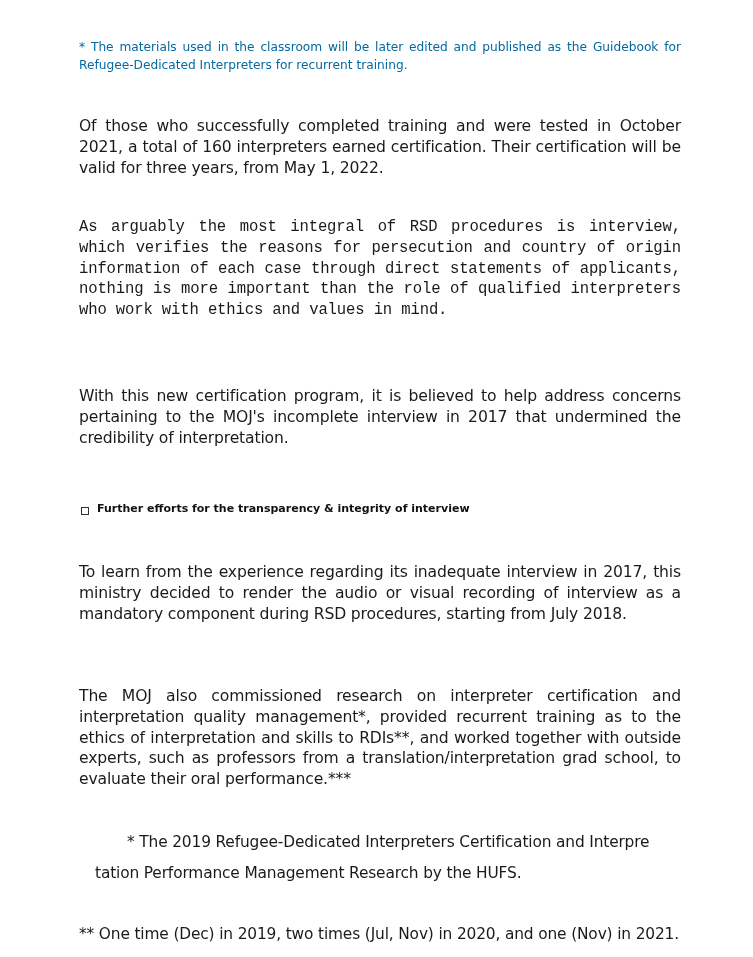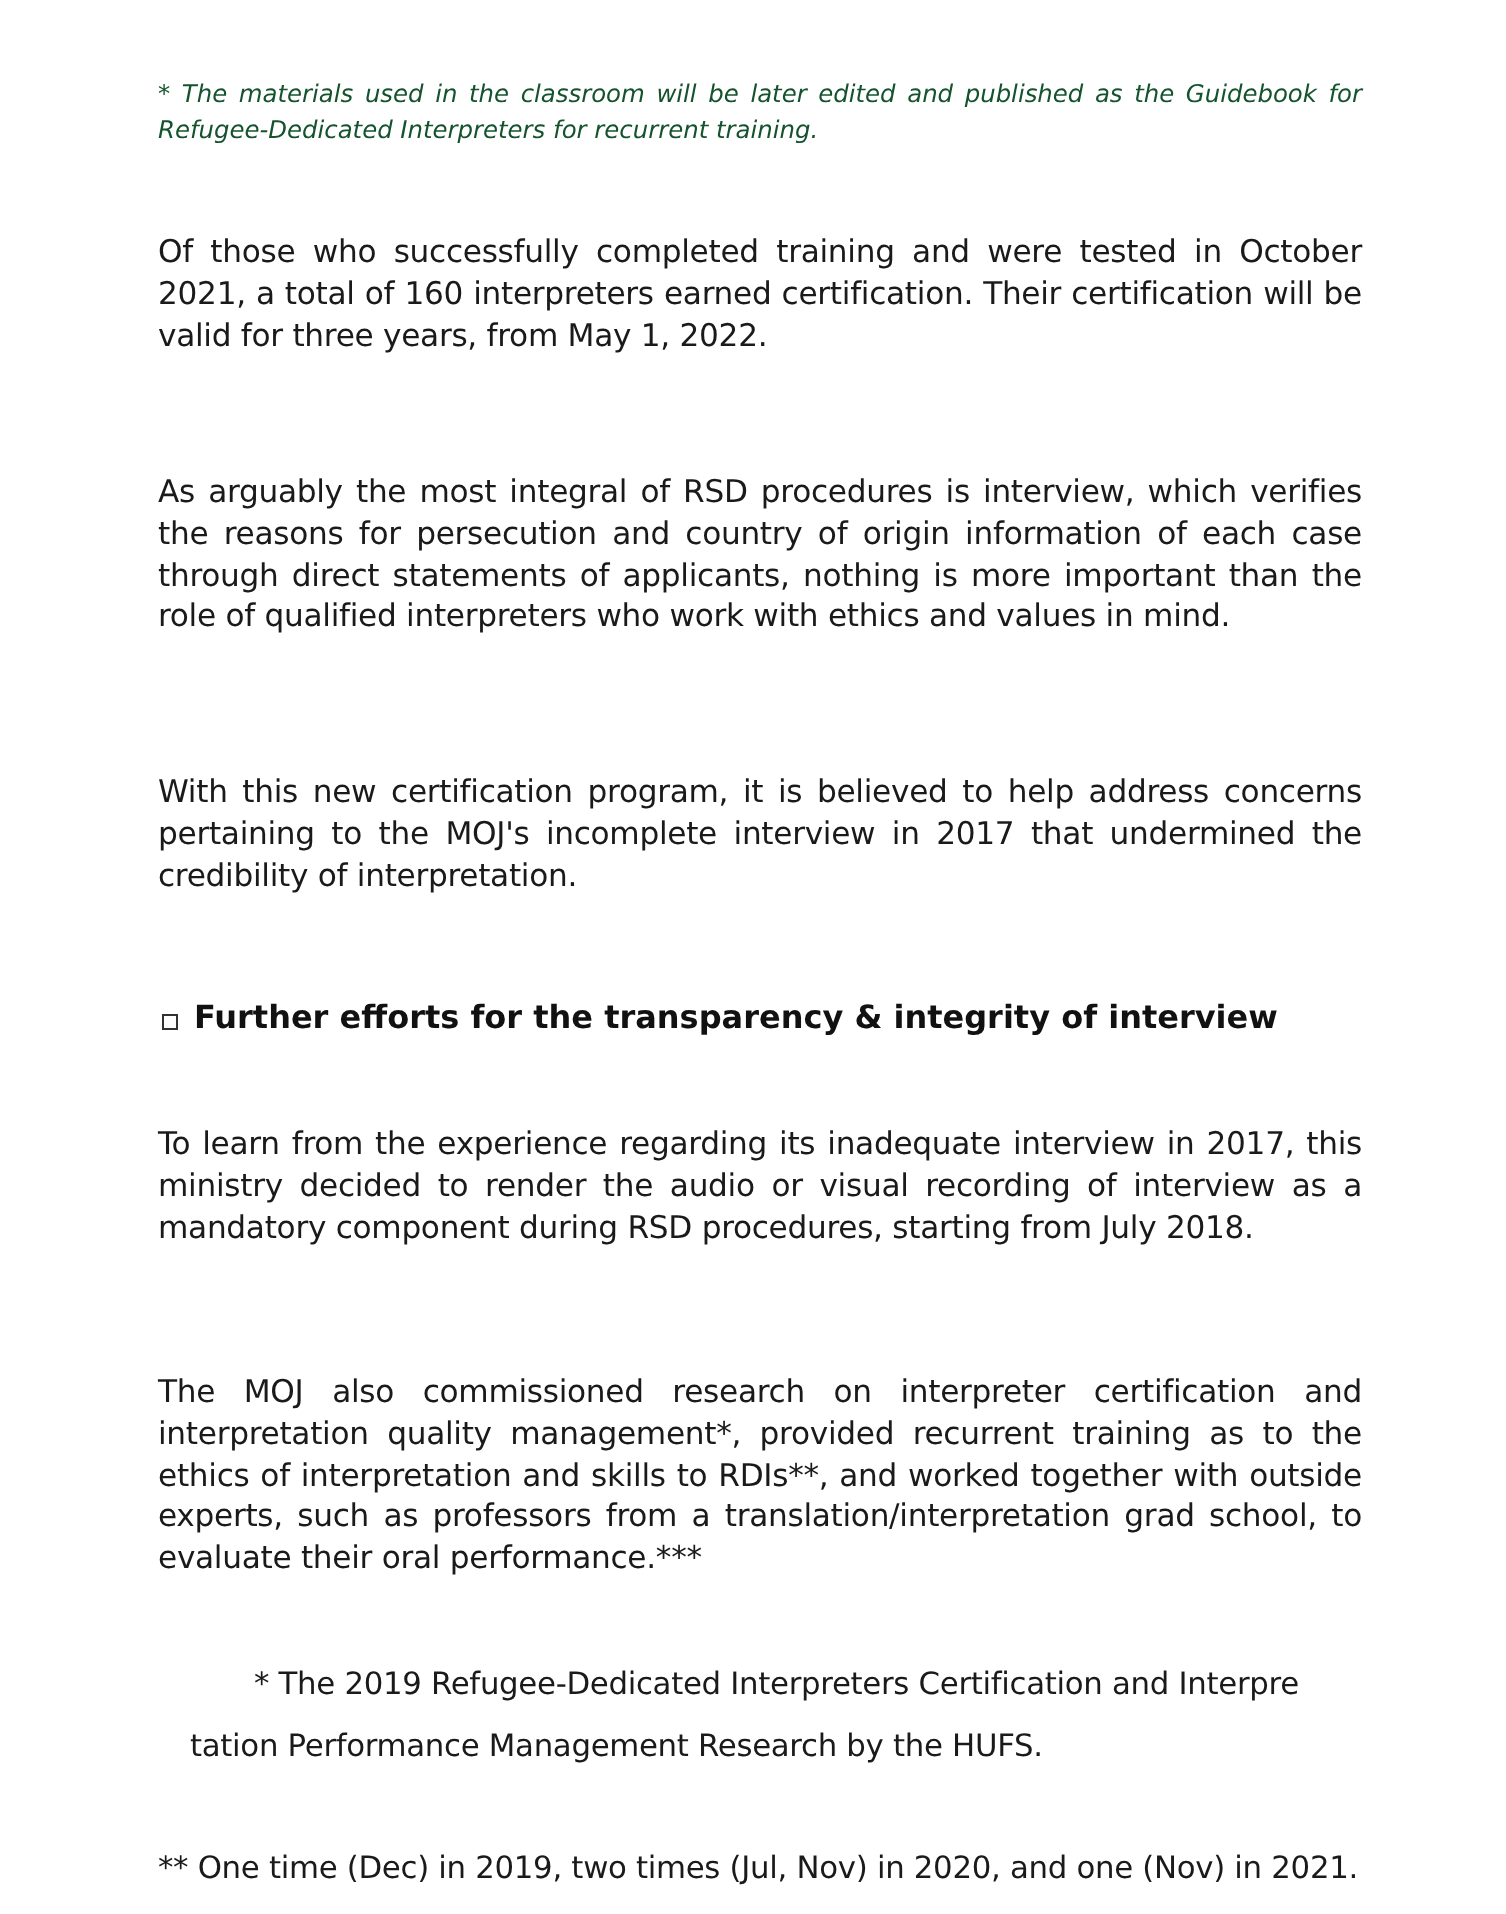--- a/index.html
+++ b/index.html
@@ -21,36 +21,35 @@
       top: 0;
       width: 602px;
     }
     .block {
       position: absolute;
       left: 0;
       width: 602px;
       margin: 0;
     }
     .note-italic {
-      font-style: italic;
       font-size: 12.2px;
       line-height: 18px;
       text-align: justify;
       text-align-last: left;
-      color: #14532d;
+      color: #0369a1;
     }
     .para {
       font-size: 15.6px;
       line-height: 20.8px;
       text-align: justify;
       text-align-last: left;
       letter-spacing: -0.15px;
     }
     .heading {
-      font-size: 16px;
+      font-size: 11px;
       line-height: 20px;
       font-weight: bold;
       color: #111;
       display: flex;
       align-items: center;
       left: 0;
     }
     .heading .bullet {
       display: inline-block;
       width: 6px;
@@ -76,21 +75,21 @@
   </style>
 </head>
 <body>
 
 <div class="doc">
 
   <p class="block note-italic" style="top:38px;">* The materials used in the classroom will be later edited and published as the Guidebook for Refugee-Dedicated Interpreters for recurrent training.</p>
 
   <p class="block para" style="top:116px;">Of those who successfully completed training and were tested in October 2021, a total of 160 interpreters earned certification. Their certification will be valid for three years, from May 1, 2022.</p>
 
-  <p class="block para" style="top:236px;">As arguably the most integral of RSD procedures is interview, which verifies the reasons for persecution and country of origin information of each case through direct statements of applicants, nothing is more important than the role of qualified interpreters who work with ethics and values in mind.</p>
+  <p class="block para" style="top:217px;font-family:Liberation Mono, monospace;">As arguably the most integral of RSD procedures is interview, which verifies the reasons for persecution and country of origin information of each case through direct statements of applicants, nothing is more important than the role of qualified interpreters who work with ethics and values in mind.</p>
 
   <p class="block para" style="top:364px;margin-top:22px;">With this new certification program, it is believed to help address concerns pertaining to the MOJ's incomplete interview in 2017 that undermined the credibility of interpretation.</p>
 
   <div class="block heading" style="top:499px;">
     <span class="bullet"></span>
     <span>Further efforts for the transparency &amp; integrity of interview</span>
   </div>
 
   <p class="block para" style="top:562px;">To learn from the experience regarding its inadequate interview in 2017, this ministry decided to render the audio or visual recording of interview as a mandatory component during RSD procedures, starting from July 2018.</p>
 

